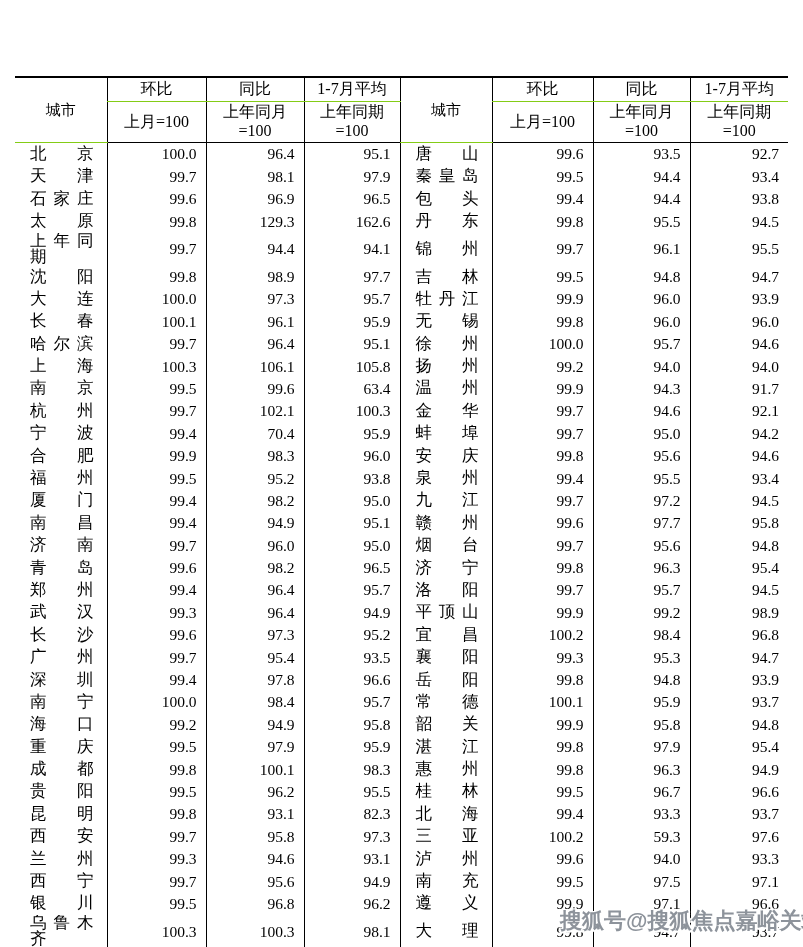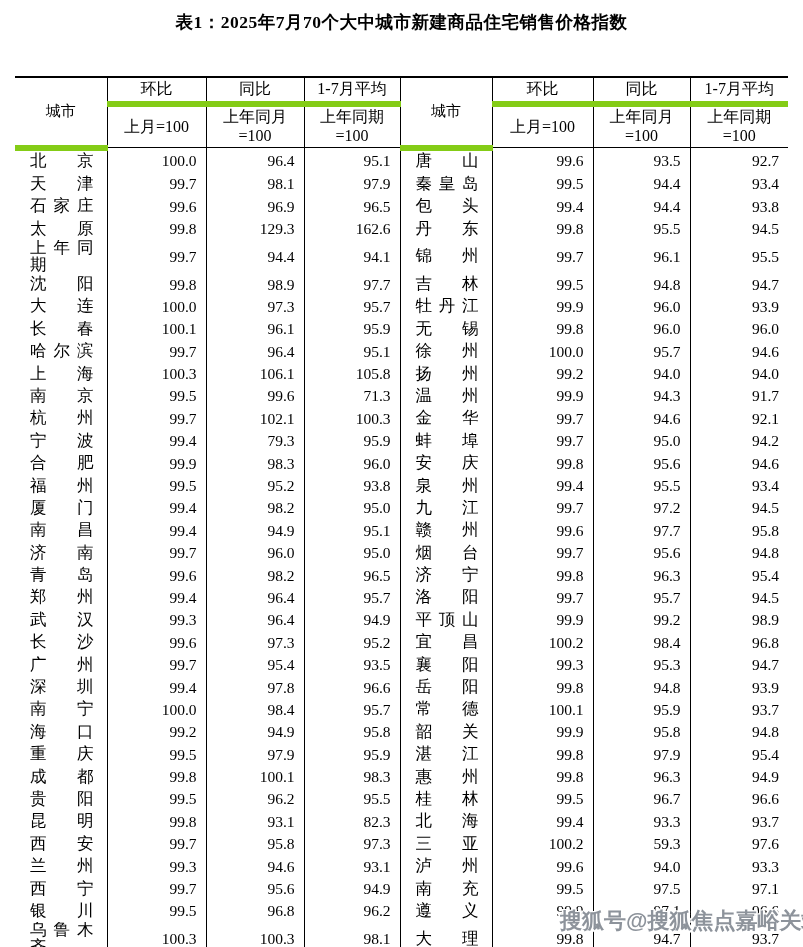--- a/index.html
+++ b/index.html
@@ -36,21 +36,21 @@
     table-layout: fixed;
     border-top: 2.5px solid #000;
     border-bottom: 2.5px solid #000;
   }
   th, td {
     padding: 0;
     font-weight: normal;
     overflow: hidden;
   }
   thead th { font-size: 16px; }
-  tr.hr1 th { height: 23px; border-bottom: 6px solid #84cc16; }
+  tr.hr1 th { height: 23px; border-bottom: 1px solid #84cc16; }
   th.city-h {
     border-bottom: 1px solid #000;
     font-size: 15px;
     text-align: center;
     vertical-align: middle;
   }
   tr.hr2 th {
     height: 40px;
     border-bottom: 1px solid #000;
     white-space: pre-line;
@@ -92,21 +92,20 @@
       -1.5px  1.5px 0 #fff,  1.5px  1.5px 0 #fff,
        0 -1.5px 0 #fff,      0  1.5px 0 #fff,
       -1.5px  0   0 #fff,    1.5px  0   0 #fff;
   }
 </style>
 </head>
 <body>
 
 <div class="page">
 
-  <h1 class="title">表1：2025年7月70个大中城市新建商品住宅销售价格指数</h1>
 
   <table class="price-table">
     <colgroup>
       <col style="width:92px">
         <col style="width:99px">
         <col style="width:98px">
         <col style="width:96px">
       <col style="width:92px">
         <col style="width:101px">
         <col style="width:97px">
@@ -244,42 +243,42 @@
     <td class="city">扬州</td>
     <td class="num">99.2</td>
     <td class="num">94.0</td>
     <td class="num">94.0</td>
   </tr>
 
   <tr>
     <td class="city">南京</td>
     <td class="num">99.5</td>
     <td class="num">99.6</td>
-    <td class="num">71.3</td>
+    <td class="num">63.4</td>
     <td class="city">温州</td>
     <td class="num">99.9</td>
     <td class="num">94.3</td>
     <td class="num">91.7</td>
   </tr>
 
   <tr>
     <td class="city">杭州</td>
     <td class="num">99.7</td>
     <td class="num">102.1</td>
     <td class="num">100.3</td>
     <td class="city">金华</td>
     <td class="num">99.7</td>
     <td class="num">94.6</td>
     <td class="num">92.1</td>
   </tr>
 
   <tr>
     <td class="city">宁波</td>
     <td class="num">99.4</td>
-    <td class="num">79.3</td>
+    <td class="num">70.4</td>
     <td class="num">95.9</td>
     <td class="city">蚌埠</td>
     <td class="num">99.7</td>
     <td class="num">95.0</td>
     <td class="num">94.2</td>
   </tr>
 
   <tr>
     <td class="city">合肥</td>
     <td class="num">99.9</td>

